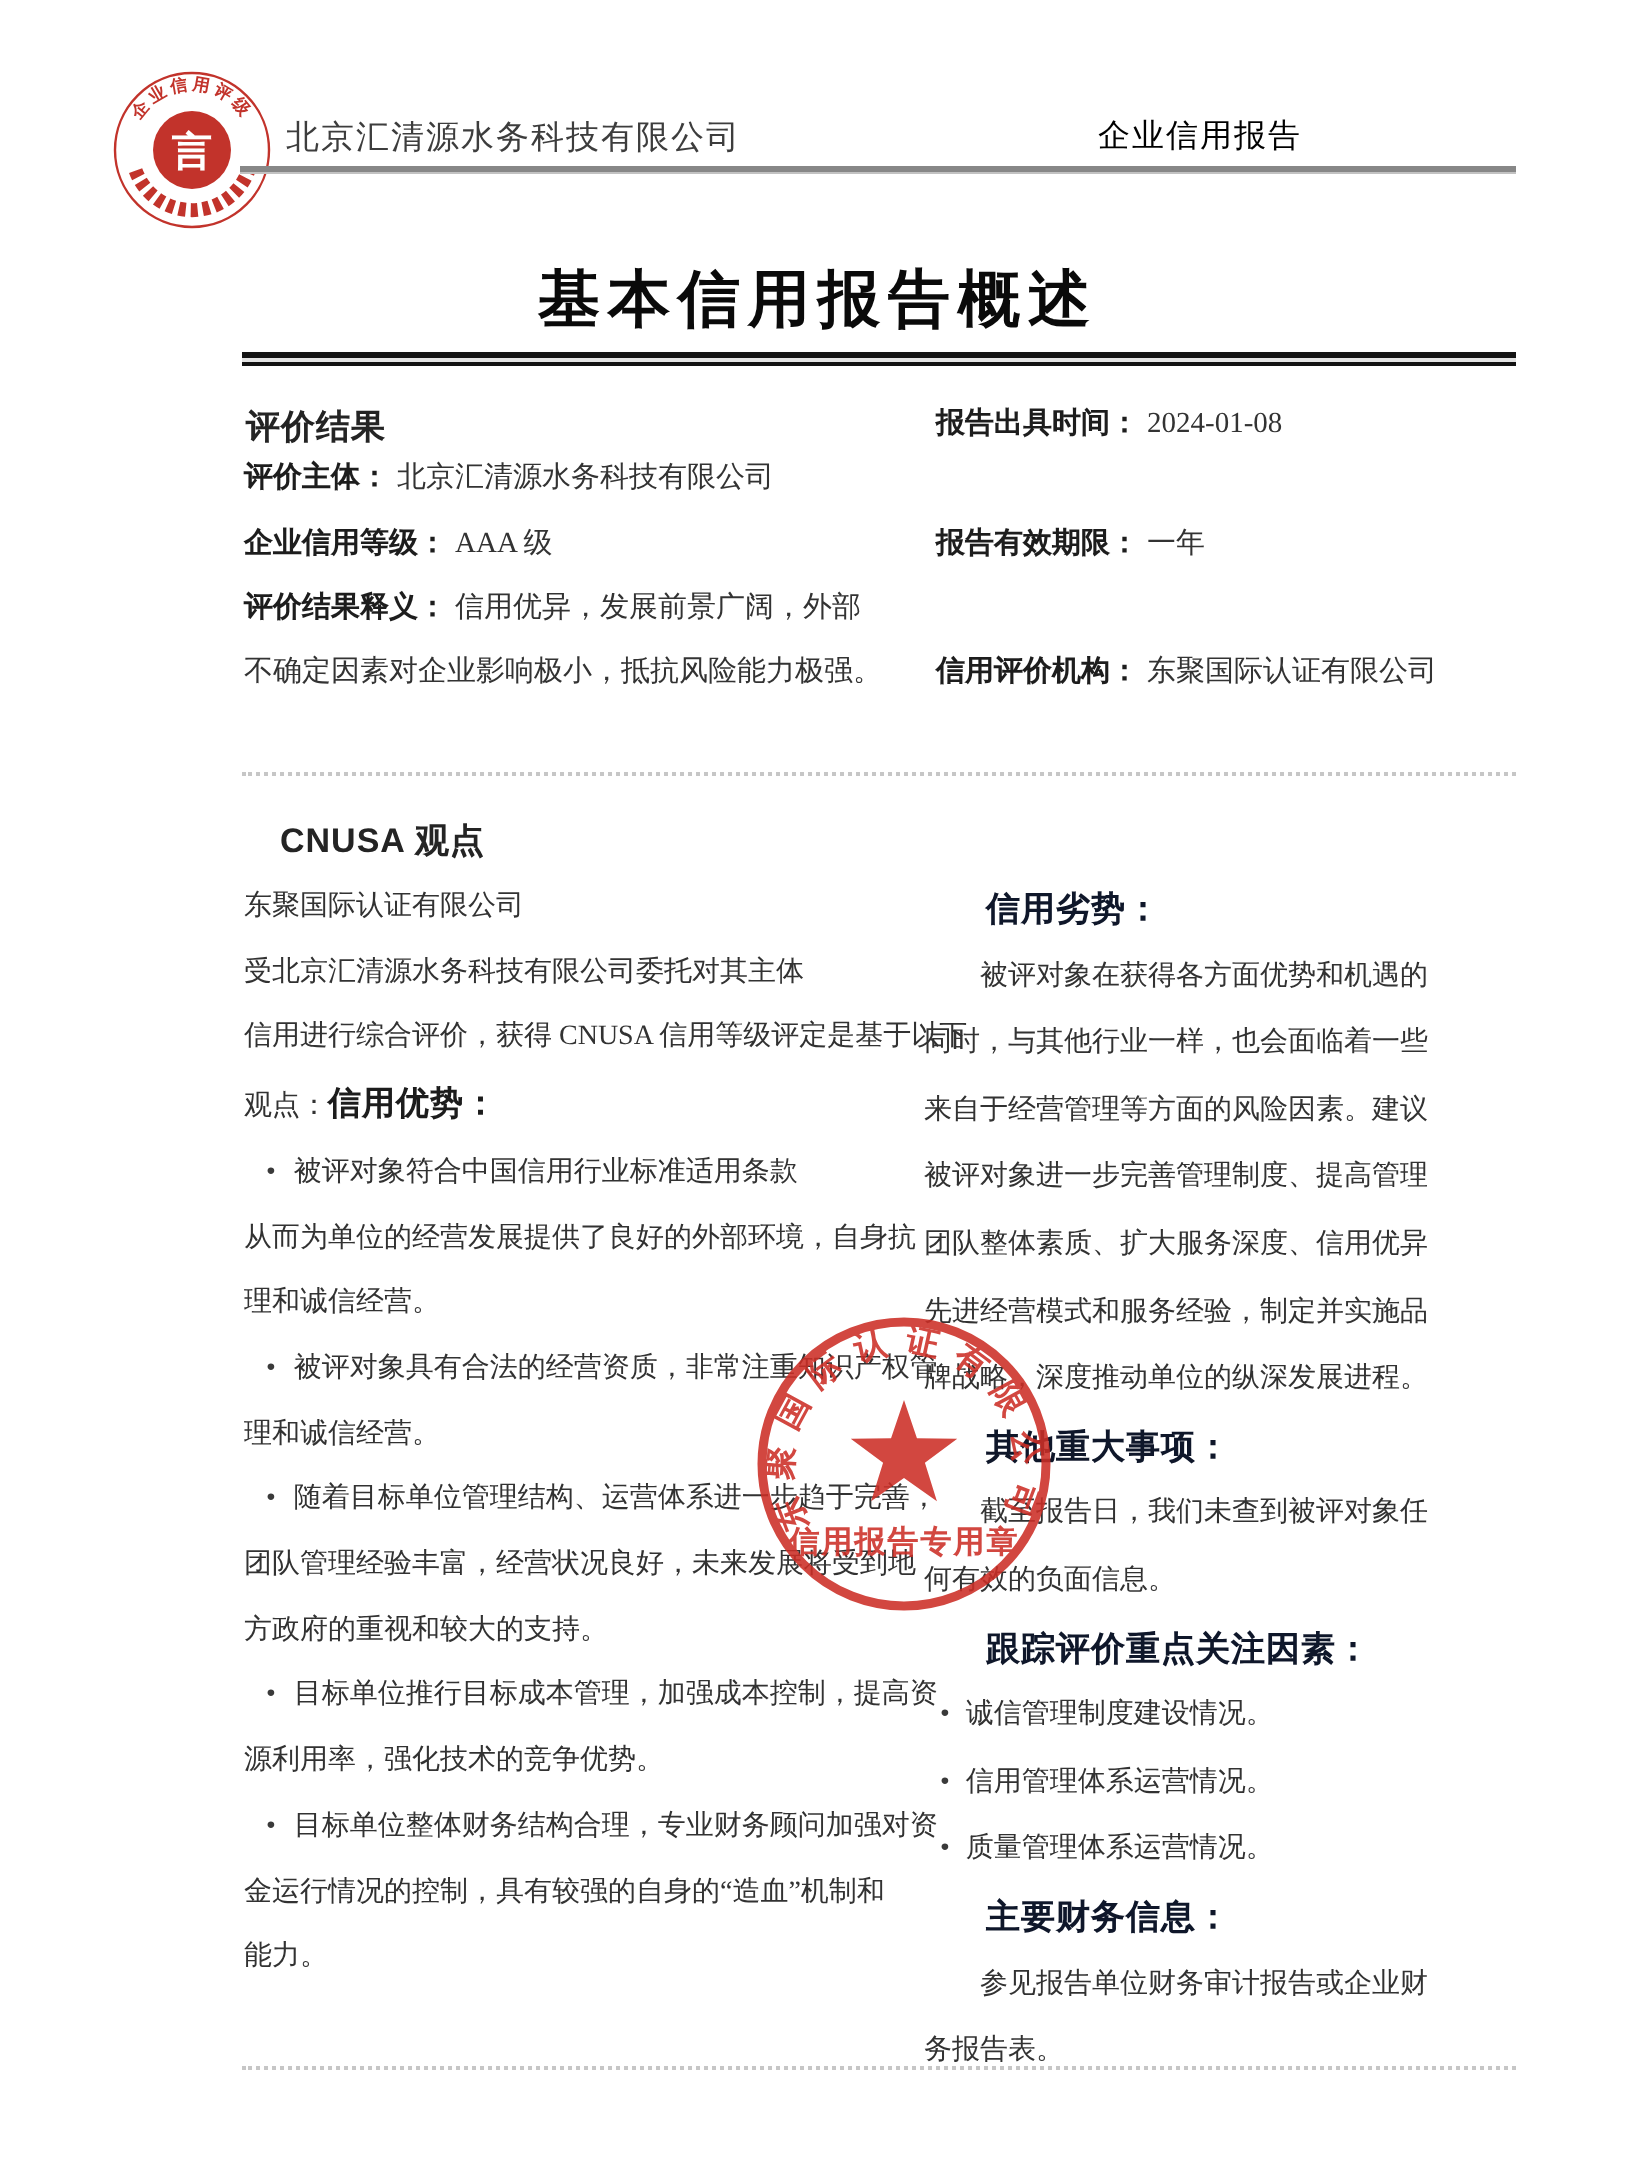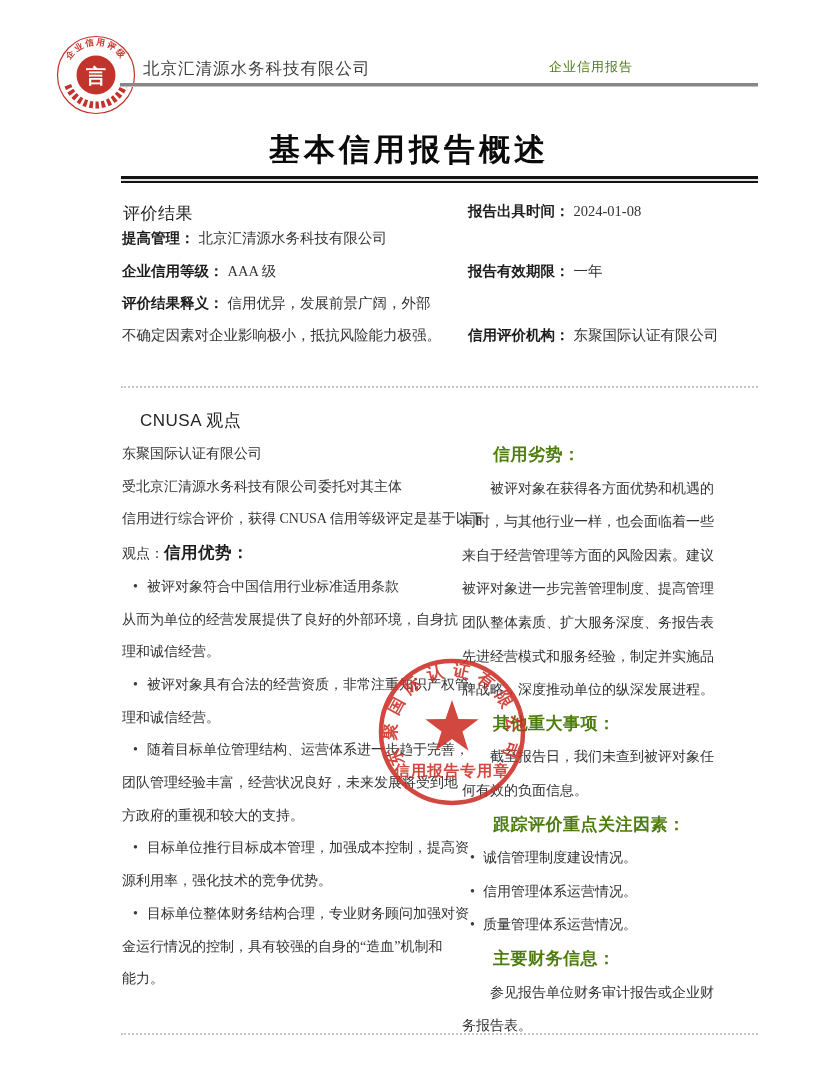--- a/index.html
+++ b/index.html
@@ -2,37 +2,37 @@
 <html><head>
 <meta charset="utf-8">
 <style>
   html,body{margin:0;padding:0;background:#ffffff;}
   .page{
     position:relative; width:818px; height:1080px; background:#ffffff;
     overflow:hidden; font-family:"Liberation Serif","DejaVu Serif",serif; color:#333;
   }
   
   .hdr-company{position:absolute;left:143px;top:58px;font-size:16.5px;color:#3d3d3d;letter-spacing:1px;}
-  .hdr-type{position:absolute;left:549px;top:58px;font-size:13px;color:#4d7c0f;letter-spacing:1px;}
+  .hdr-type{position:absolute;left:549px;top:58px;font-size:16px;color:#000000;letter-spacing:1px;}
   .hdr-rule{position:absolute;left:120px;top:83px;width:638px;height:3px;background:#878787;border-bottom:1px solid #c2c2c2;}
   .logo{position:absolute;left:56px;top:35px;width:80px;height:80px;}
   
   .page-title{
     position:absolute;left:0;top:113px;width:100%;text-align:center;
     font-family:"Liberation Sans","DejaVu Sans",sans-serif;font-weight:700;
     font-size:31px;letter-spacing:4px;color:#0a0a0a;margin-top:16px;
   }
   .title-rule{
     position:absolute;left:121px;top:176px;width:637px;height:7px;
     background:linear-gradient(#131313 0 3px,#e3e3e3 3px 5px,#131313 5px 7px);
   }
   
   .sec-title{
     position:absolute;font-family:"Liberation Sans","DejaVu Sans",sans-serif;
-    font-weight:400;font-size:17px;color:#242424;letter-spacing:.5px;
+    font-weight:700;font-size:17px;color:#242424;letter-spacing:.5px;
   }
   #eval-title{left:123px;top:202px;}
   .eval-row{position:absolute;font-size:14.5px;white-space:nowrap;color:#333;}
   .eval-row .lbl{font-family:"Liberation Sans","DejaVu Sans",sans-serif;font-weight:700;color:#1d1d1d;margin-right:4px;}
   
   .dotted{position:absolute;left:121px;width:637px;height:0;border-top:2px dotted #c6c6c6;}
   #div-top{top:386px;}
   #div-bottom{top:1033px;}
   
   #cnusa-title{left:140px;top:409px;}
@@ -40,21 +40,21 @@
   #col-left{left:122px;width:330px;}
   #col-right{left:462px;width:300px;}
   .col p{margin:0;white-space:nowrap;}
   #col-left p{line-height:32.7px;}
   #col-right p{line-height:33.6px;}
   .line-indent{text-indent:28px;}
   .line-bullet::before{content:"•";display:inline-block;margin:0 9px 0 11px;color:#3a3a3a;}
   #col-right .line-bullet::before{margin:0 8px 0 8px;}
   .line-header{
     font-family:"Liberation Sans","DejaVu Sans",sans-serif;font-weight:700;
-    font-size:17px;color:#4d7c0f;text-indent:31px;letter-spacing:.5px;
+    font-size:17px;color:#0f172a;text-indent:31px;letter-spacing:.5px;
   }
   .line-mixed .bold{
     font-family:"Liberation Sans","DejaVu Sans",sans-serif;font-weight:700;
     font-size:16.5px;color:#1c1c1c;letter-spacing:.5px;margin-top:28px;
   }
   
   .stamp{position:absolute;left:372px;top:652px;width:160px;height:160px;opacity:.88;pointer-events:none;}
 </style>
 </head>
 <body>
@@ -75,21 +75,21 @@
   <div class="hdr-company">北京汇清源水务科技有限公司</div>
   <div class="hdr-type">企业信用报告</div>
   <div class="hdr-rule"></div>
 
   <div class="page-title">基本信用报告概述</div>
   <div class="title-rule"></div>
 
   <div class="sec-title" id="eval-title">评价结果</div>
 
   <div class="eval-row" style="left:122px;top:229px;">
-    <span class="lbl">提高管理：</span><span class="val">北京汇清源水务科技有限公司</span>
+    <span class="lbl">评价主体：</span><span class="val">北京汇清源水务科技有限公司</span>
   </div>
   <div class="eval-row" style="left:122px;top:262px;">
     <span class="lbl">企业信用等级：</span><span class="val">AAA 级</span>
   </div>
   <div class="eval-row" style="left:122px;top:294px;">
     <span class="lbl">评价结果释义：</span><span class="val">信用优异，发展前景广阔，外部</span>
   </div>
   <div class="eval-row" style="left:122px;top:326px;">
     <span class="val">不确定因素对企业影响极小，抵抗风险能力极强。</span>
   </div>
@@ -151,21 +151,21 @@
       <p class="ln line-header"><span class="txt">信用劣势：</span></p>
 
       <p class="ln line-indent"><span class="txt">被评对象在获得各方面优势和机遇的</span></p>
 
       <p class="ln line-plain"><span class="txt">同时，与其他行业一样，也会面临着一些</span></p>
 
       <p class="ln line-plain"><span class="txt">来自于经营管理等方面的风险因素。建议</span></p>
 
       <p class="ln line-plain"><span class="txt">被评对象进一步完善管理制度、提高管理</span></p>
 
-      <p class="ln line-plain"><span class="txt">团队整体素质、扩大服务深度、务报告表</span></p>
+      <p class="ln line-plain"><span class="txt">团队整体素质、扩大服务深度、信用优异</span></p>
 
       <p class="ln line-plain"><span class="txt">先进经营模式和服务经验，制定并实施品</span></p>
 
       <p class="ln line-plain"><span class="txt">牌战略，深度推动单位的纵深发展进程。</span></p>
 
       <p class="ln line-header"><span class="txt">其他重大事项：</span></p>
 
       <p class="ln line-indent"><span class="txt">截至报告日，我们未查到被评对象任</span></p>
 
       <p class="ln line-plain"><span class="txt">何有效的负面信息。</span></p>

